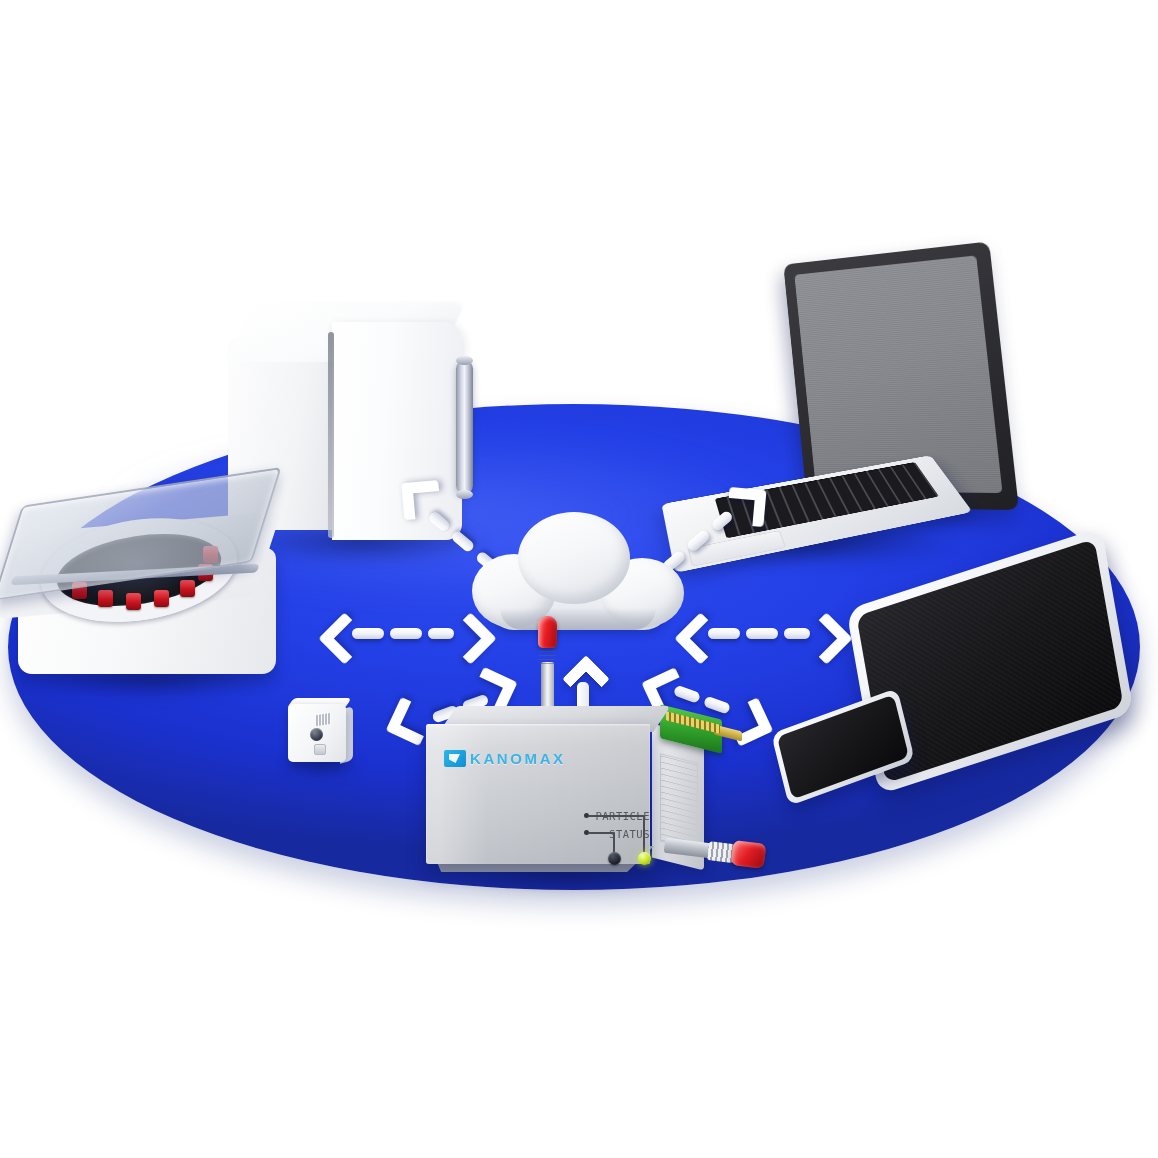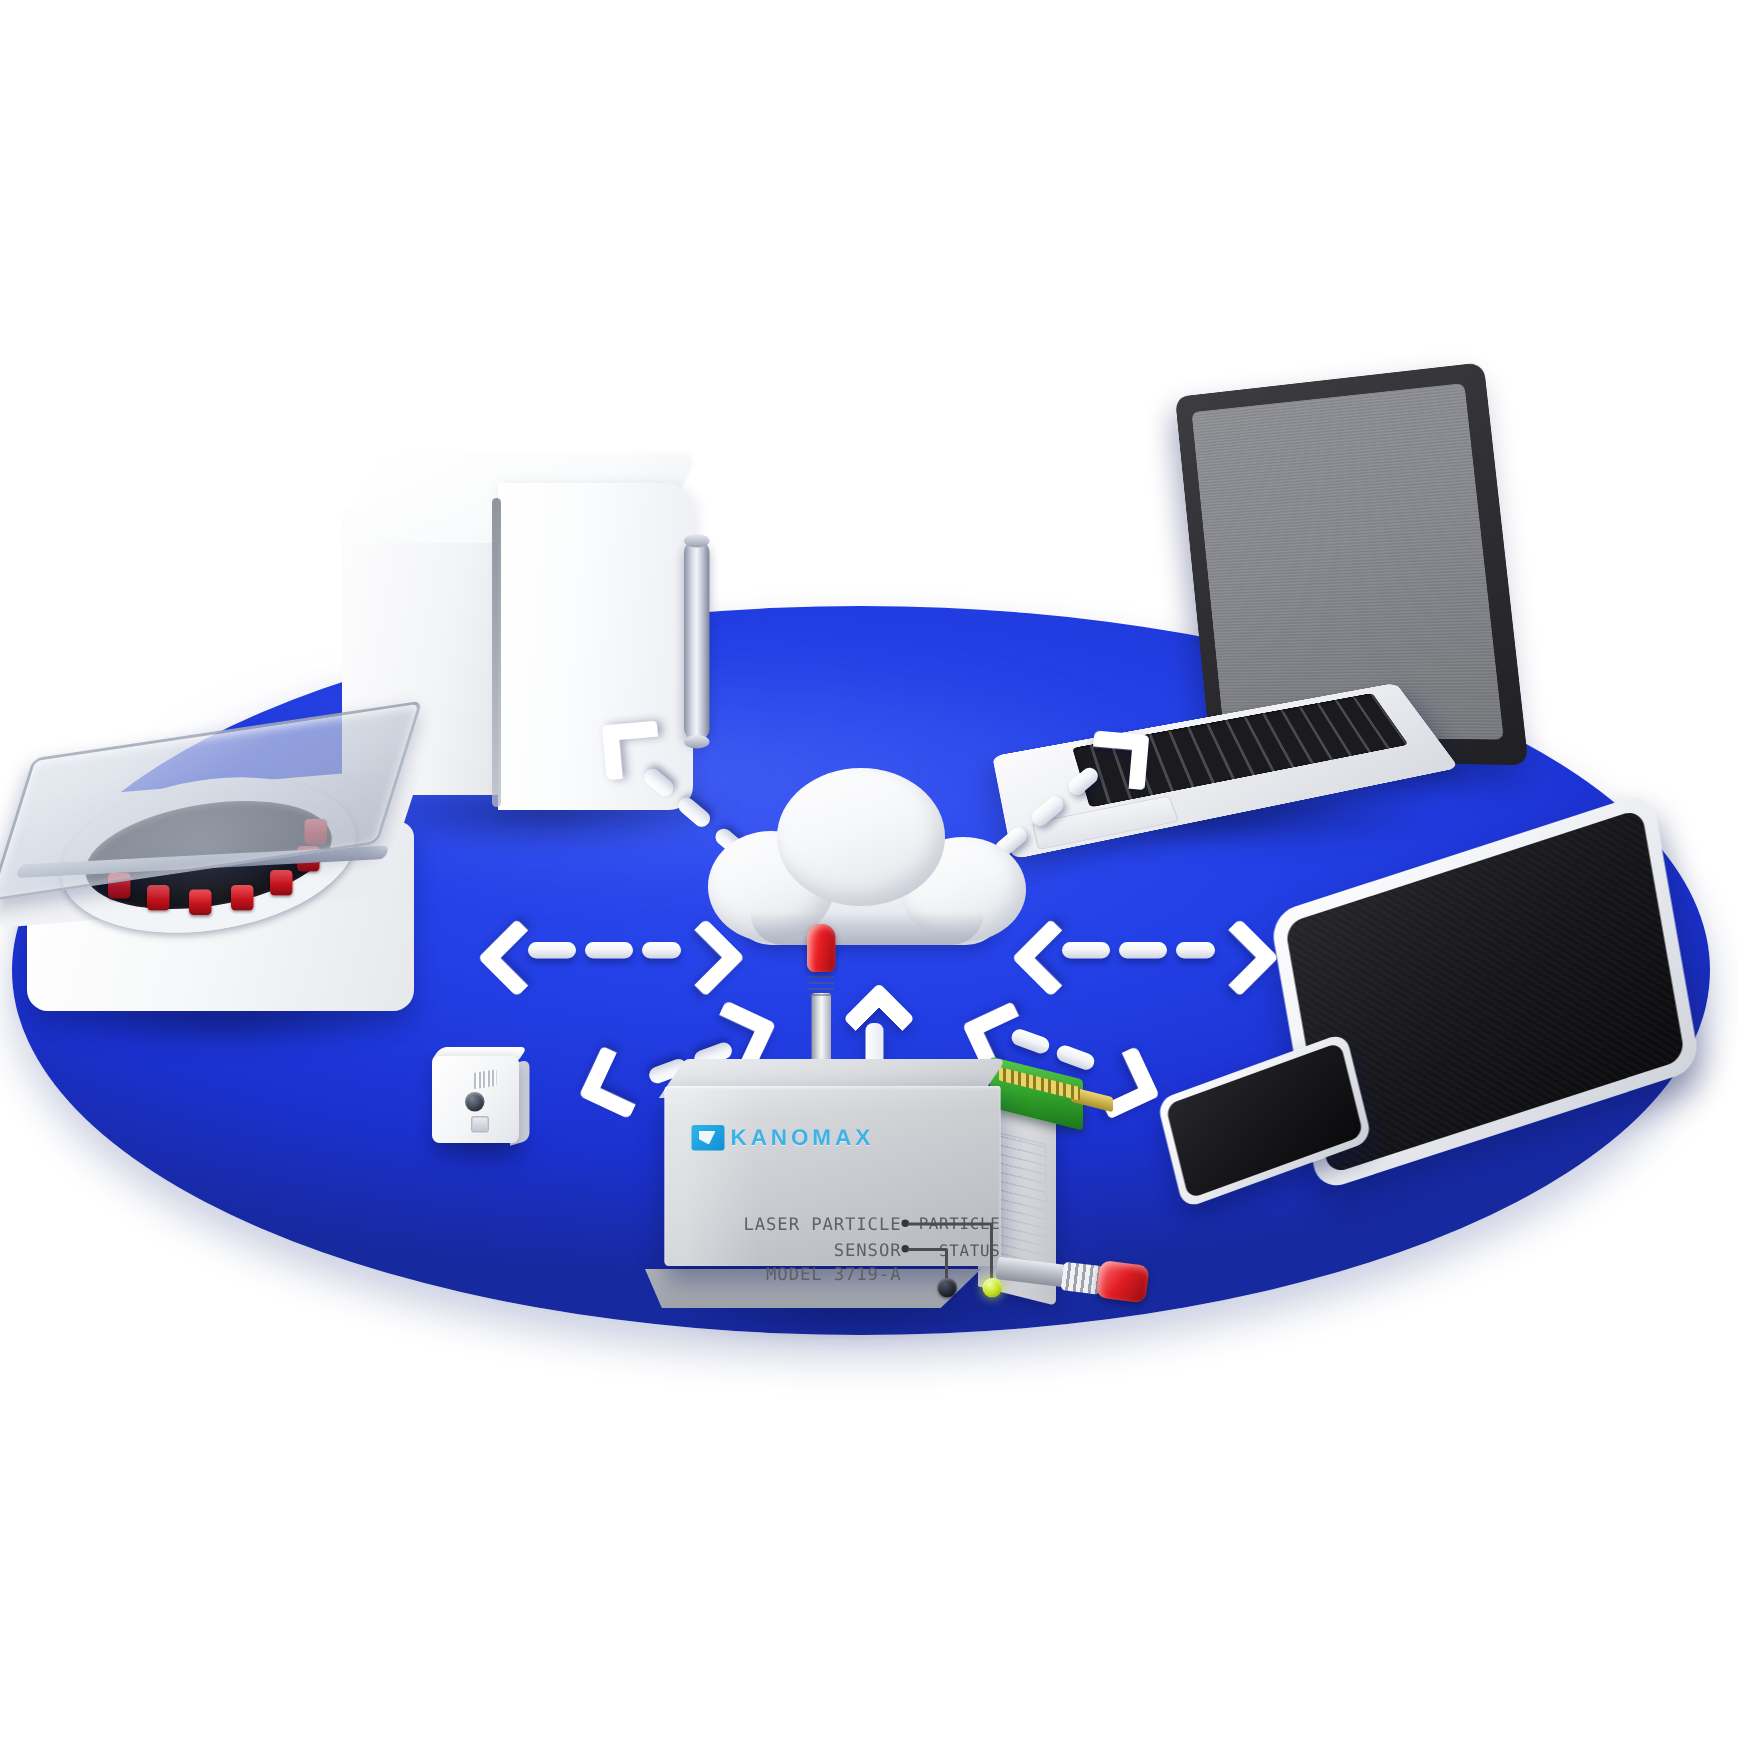--- a/index.html
+++ b/index.html
@@ -182,21 +182,21 @@
     background:linear-gradient(150deg,#fdfdfe 0%,#e9ebef 50%,#c9cdd5 100%);
     box-shadow:0 8px 15px rgba(10,20,80,.40);}
   .ph-screen{position:absolute;inset:5px;border-radius:8px;
     background:linear-gradient(150deg,#26262b 0%,#161619 55%,#0a0a0c 100%);}
 
   
   #sensor{left:424px;top:706px;width:320px;height:175px;}
   .sn-top{position:absolute;left:24px;top:0;width:214px;height:26px;
     background:linear-gradient(165deg,#e9ebee 0%,#d8dade 55%,#c2c5cb 100%);
     transform:skewX(-34deg);border-radius:3px 5px 0 0;}
-  .sn-face{position:absolute;left:19px;top:18px;width:224px;height:120px;
+  .sn-face{position:absolute;left:2px;top:18px;width:224px;height:140px;
     background:linear-gradient(178deg,#e3e5e8 0%,#d6d8dc 18%,#c9ccd1 62%,#bdc0c6 100%);
     border-radius:3px 2px 2px 3px;
     box-shadow:0 10px 18px rgba(10,20,80,.40), inset 0 1px 2px rgba(255,255,255,.75);}
   .sn-face::before{content:"";position:absolute;inset:0;border-radius:3px;
     background:linear-gradient(90deg,rgba(255,255,255,.34) 0 6%,rgba(255,255,255,0) 28%,rgba(0,0,0,.05) 100%);}
   .sn-bevel{position:absolute;left:6px;top:140px;width:224px;height:26px;
     background:linear-gradient(180deg,#b4b7bd,#9fa3aa);
     clip-path:polygon(0 0,100% 0,88% 100%,5% 100%);}
   .sn-side{position:absolute;left:228px;top:24px;width:52px;height:134px;
     background:linear-gradient(100deg,#f0f1f3 0%,#dcdee2 40%,#c0c3c9 100%);
@@ -409,24 +409,20 @@
     <div class="sn-green"></div>
     <div class="sn-green-gold"></div>
     <div class="sn-green-pins"></div>
 
     <div class="sn-top"></div>
     <div class="sn-bevel"></div>
     <div class="sn-face">
       <div class="sn-brandmark"></div>
       <div class="sn-brandtext">KANOMAX</div>
 
-      <div class="sn-model">
-        <div>LASER PARTICLE SENSOR</div>
-        <div>MODEL 3719-A</div>
-      </div>
 
       <div class="sn-ind">
         <div>PARTICLE</div>
         <div>STATUS</div>
       </div>
 
       <div class="dotcap" style="left:158px;top:89px;"></div>
       <div class="leader" style="left:162px;top:91px;width:56px;"></div>
       <div class="leader-v" style="left:217px;top:91px;height:38px;"></div>
 

